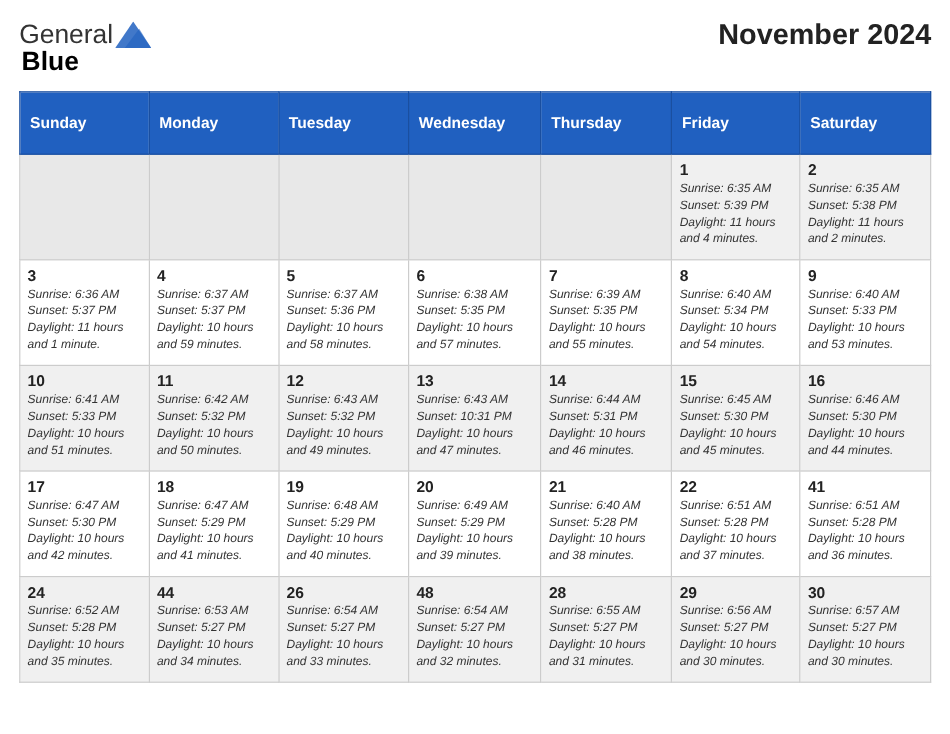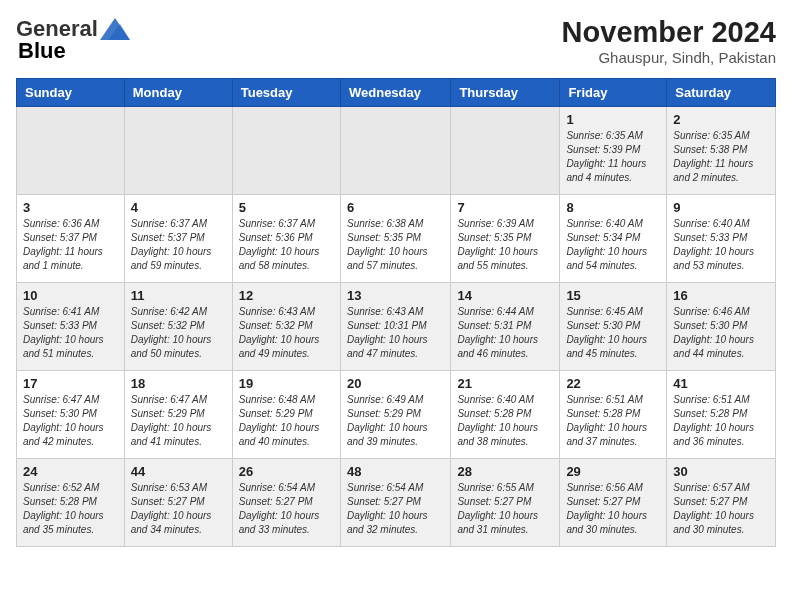--- a/index.html
+++ b/index.html
@@ -18,37 +18,37 @@
     }
     .logo {
       display: flex;
       flex-direction: column;
       align-items: flex-start;
     }
     .title-area {
       text-align: right;
     }
     .month-title {
-      font-size: 29px;
+      font-size: 24px;
       font-weight: bold;
       color: #222;
     }
     .location-title {
       font-size: 15px;
       color: #555;
     }
     .calendar {
       width: 100%;
       border-collapse: collapse;
     }
     .calendar th {
       background: #2060c0;
       color: #fff;
       text-align: left;
-      padding: 6px 8px;
+      padding: 18px 8px;
       font-size: 13px;
       font-weight: bold;
       border: 1px solid #1a4fa0;
       margin-left: 11px;
     }
     .calendar td {
       vertical-align: top;
       border: 1px solid #ccc;
       padding: 5px 6px;
       font-size: 10.5px;
@@ -79,31 +79,30 @@
     .row-shaded td.empty {
       background: #e8e8e8;
     }
   </style>
 </head>
 <body>
 
 <div class="header-area">
   <div class="logo">
     <div style="display:flex; align-items:center;">
-      <span style="font-size:22px; font-weight:bold; color:#333;">General</span>
+      <span style="font-size:22px; font-weight:normal; color:#333;">General</span>
       <svg width="30" height="22" viewBox="0 0 30 22" style="margin-left:2px;">
         <polygon points="0,22 15,0 30,22" fill="#2060c0" opacity="0.85"></polygon>
         <polygon points="8,22 20,6 30,22" fill="#2060c0" opacity="0.6"></polygon>
       </svg>
     </div>
     <span style="font-size:22px; font-weight:bold; color:#000000; margin-top:-4px; margin-left:2px;">Blue</span>
   </div>
   <div class="title-area">
     <div class="month-title">November 2024</div>
-    <div class="location-title">Ghauspur, Sindh, Pakistan</div>
   </div>
 </div>
 
 <table class="calendar">
   <thead>
     <tr>
       <th>Sunday</th>
       <th>Monday</th>
       <th>Tuesday</th>
       <th>Wednesday</th>

